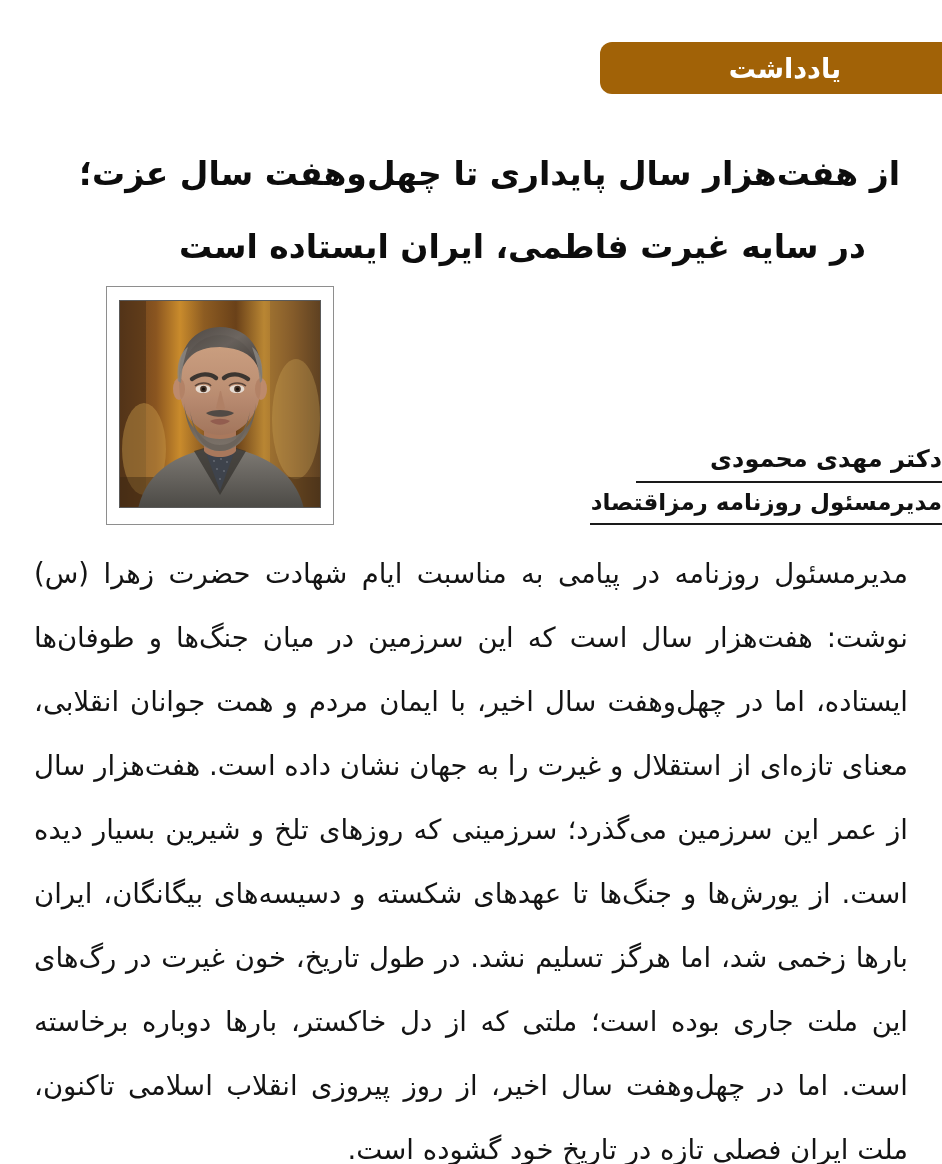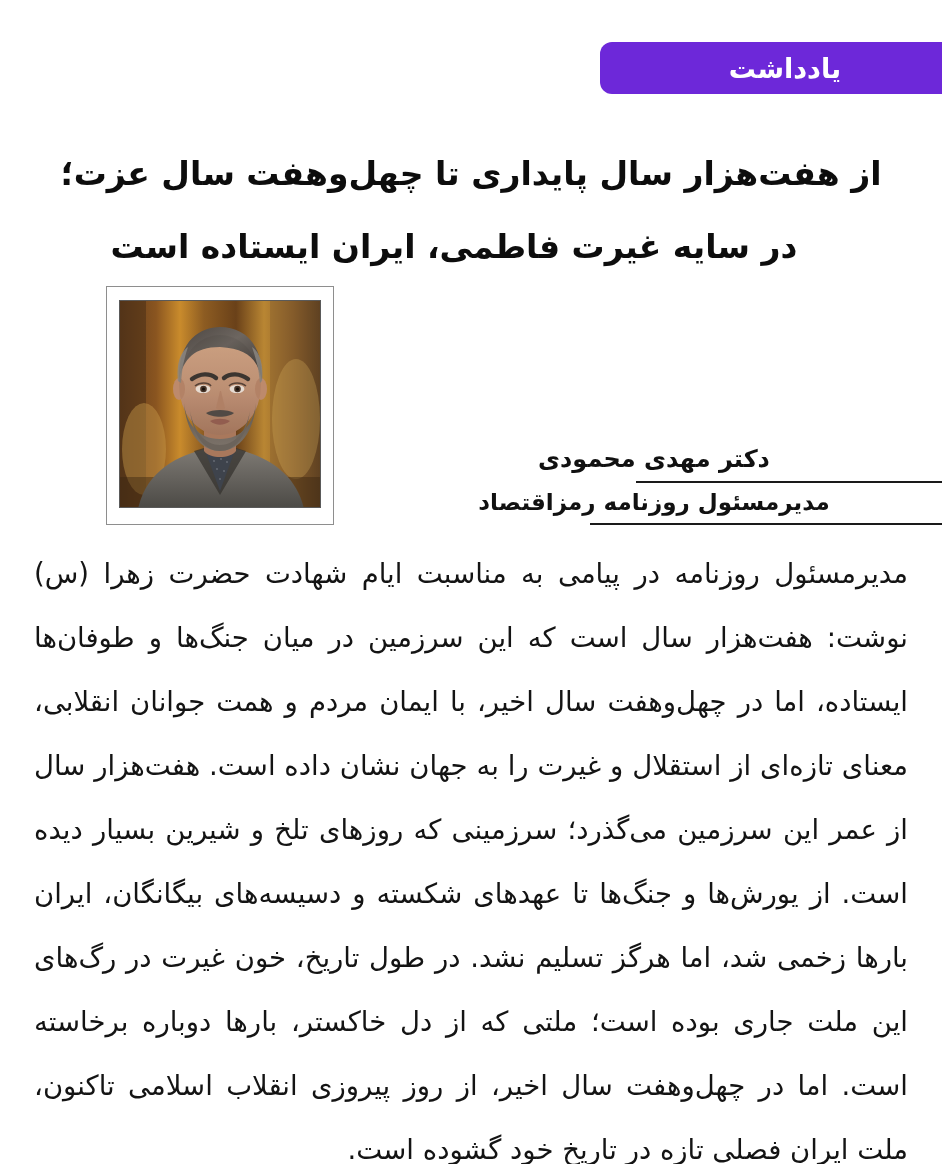--- a/index.html
+++ b/index.html
@@ -32,21 +32,21 @@
     left: 0;
     right: 0;
     height: 52px;
   }
   .section-badge {
     position: absolute;
     top: 0;
     right: 0;
     width: 342px;
     height: 52px;
-    background: #6d28d9;
+    background: #a16207;
     border-radius: 12px 0 0 12px;
     display: flex;
     align-items: center;
     justify-content: center;
     box-sizing: border-box;
     padding-left: 28px;
   }
   .section-badge .badge-text {
     color: #ffffff;
     font-size: 27px;
@@ -55,21 +55,20 @@
     line-height: 1;
     white-space: nowrap;
   }
 
   
   .headline {
     position: absolute;
     top: 128px;
     right: 42px;
     left: 42px;
-    text-align: center;
     font-size: 33px;
     font-weight: bold;
     line-height: 1.48;
     letter-spacing: -0.3px;
     color: #0d0d0d;
   }
   .headline .hl-line {
     display: block;
     white-space: nowrap;
   }
@@ -105,21 +104,21 @@
     position: relative;
     background: #6d4a28;
   }
   .photo svg { display: block; width: 100%; height: 100%; }
 
   .author-text {
     position: absolute;
     top: 158px;
     right: 0;
     width: 588px;
-    text-align: center;
+    text-align: right;
     padding-left: 12px;
     box-sizing: border-box;
   }
   .author-name {
     font-size: 24px;
     font-weight: bold;
     color: #111111;
     line-height: 1.3;
     padding-bottom: 6px;
     white-space: nowrap;

